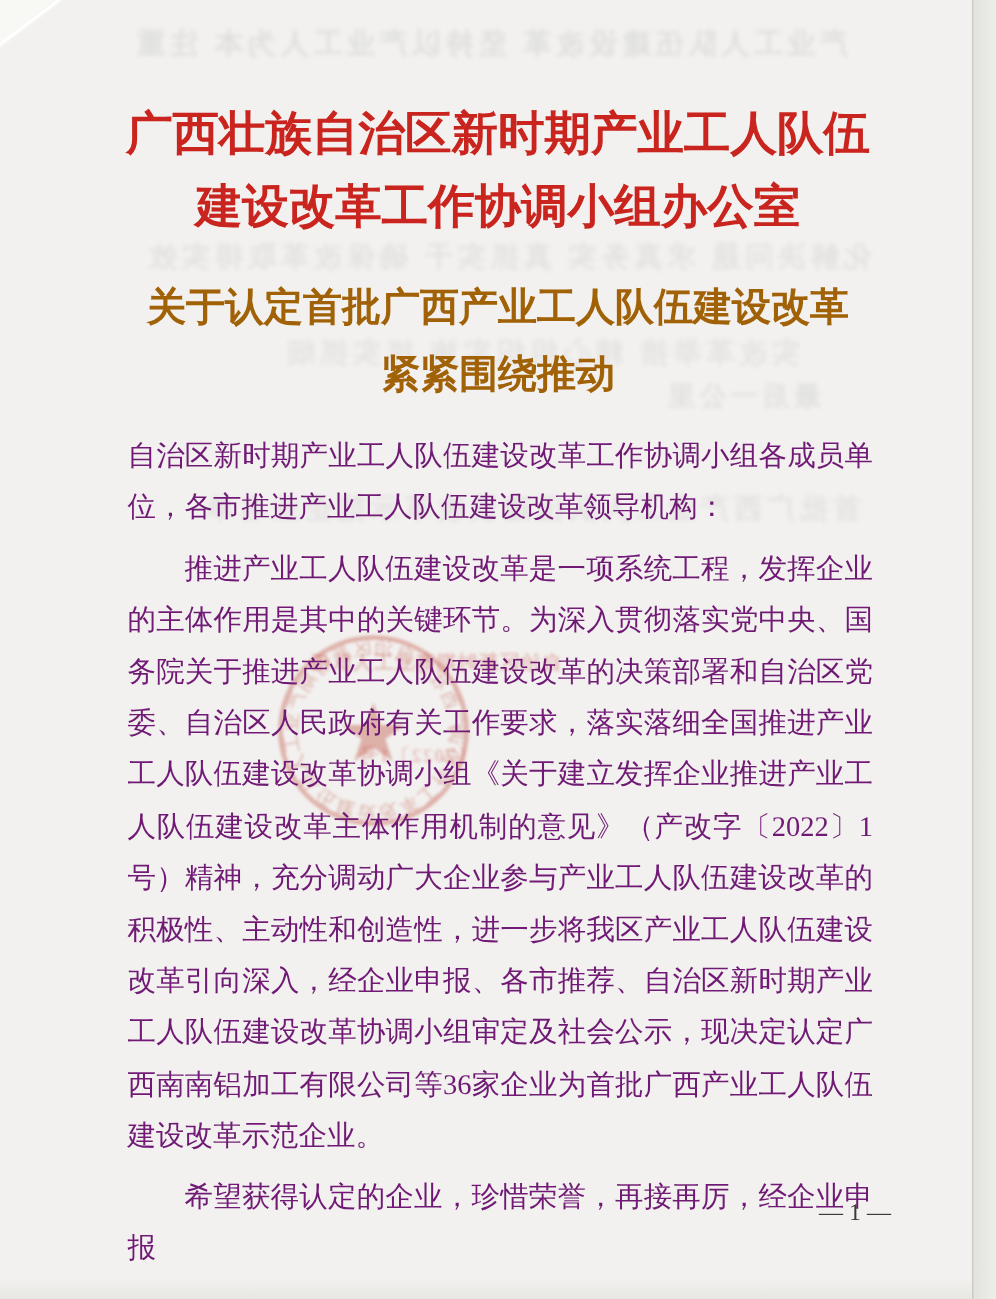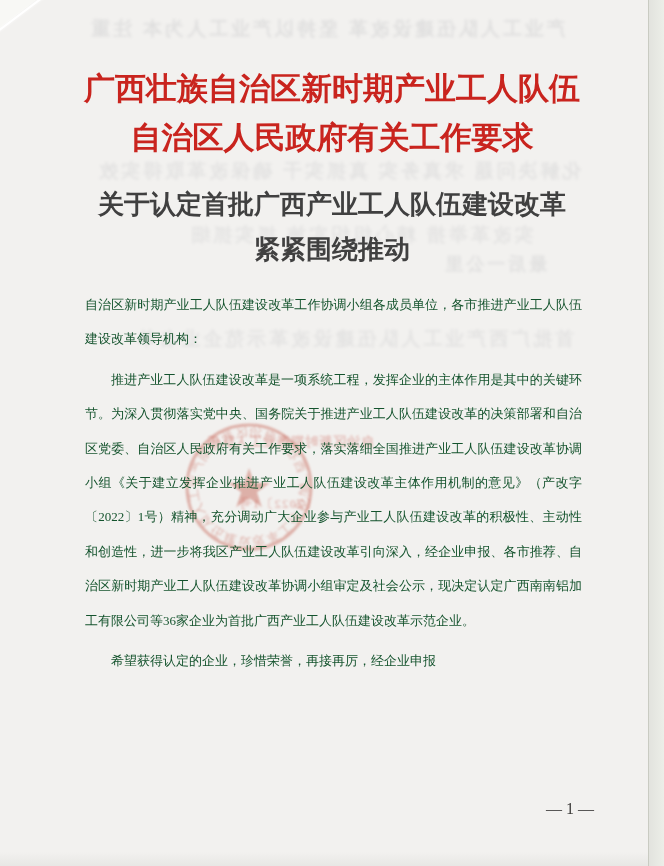--- a/index.html
+++ b/index.html
@@ -79,32 +79,32 @@
     text-align: center;
     color: #c9241e;
     font-weight: bold;
     font-size: 31px;
     line-height: 49px;
     z-index: 2;
   }
   .subject-title {
     position: absolute; top: 182px; left: 0; right: 0;
     text-align: center;
-    color: #404040;
+    color: #a16207;
     font-weight: bold;
     font-size: 26px;
     line-height: 45px;
     z-index: 2;
   }
   .body-text {
     position: absolute; top: 288px; left: 85px; width: 497px;
-    font-size: 13px;
+    font-size: 19px;
     line-height: 34.4px;
     text-align: justify;
-    color: #14532d;
+    color: #701a75;
     z-index: 2;
   }
   .body-text p { margin: 0; text-indent: 2em; }
   .body-text p.salutation { text-indent: 0; }
   .body-text p + p { margin-top: 6px; }
 
   .page-number {
     position: absolute; top: 800px; right: 66px;
     font-size: 16px;
     letter-spacing: 4px;
@@ -133,21 +133,21 @@
     </defs>
     <circle cx="75" cy="75" r="62" fill="none" stroke="currentColor" stroke-width="3"></circle>
     <text font-size="12.5" fill="currentColor" letter-spacing="1">
       <textPath href="#sealArc">广西壮族自治区新时期产业工人队伍建设改革工作协调小组</textPath>
     </text>
     <text x="75" y="95" text-anchor="middle" font-size="54" fill="currentColor">★</text>
   </svg>
 
   <div class="office-title">
     <div>广西壮族自治区新时期产业工人队伍</div>
-    <div>自治区人民政府有关工作要求</div>
+    <div>建设改革工作协调小组办公室</div>
   </div>
 
   <div class="subject-title">
     <div>关于认定首批广西产业工人队伍建设改革</div>
     <div>紧紧围绕推动</div>
   </div>
 
   <div class="body-text">
     <p class="salutation">自治区新时期产业工人队伍建设改革工作协调小组各成员单位，各市推进产业工人队伍建设改革领导机构：</p>
     <p>推进产业工人队伍建设改革是一项系统工程，发挥企业的主体作用是其中的关键环节。为深入贯彻落实党中央、国务院关于推进产业工人队伍建设改革的决策部署和自治区党委、自治区人民政府有关工作要求，落实落细全国推进产业工人队伍建设改革协调小组《关于建立发挥企业推进产业工人队伍建设改革主体作用机制的意见》（产改字〔2022〕1号）精神，充分调动广大企业参与产业工人队伍建设改革的积极性、主动性和创造性，进一步将我区产业工人队伍建设改革引向深入，经企业申报、各市推荐、自治区新时期产业工人队伍建设改革协调小组审定及社会公示，现决定认定广西南南铝加工有限公司等36家企业为首批广西产业工人队伍建设改革示范企业。</p>

